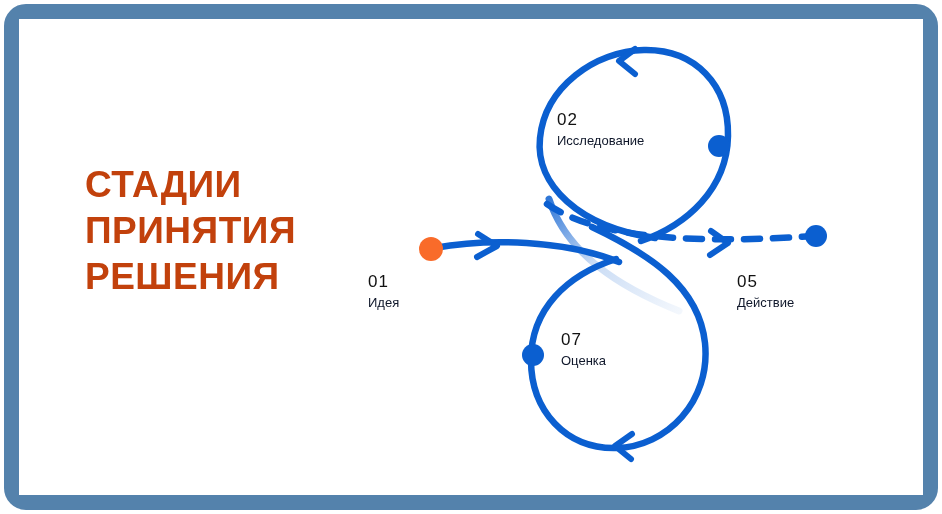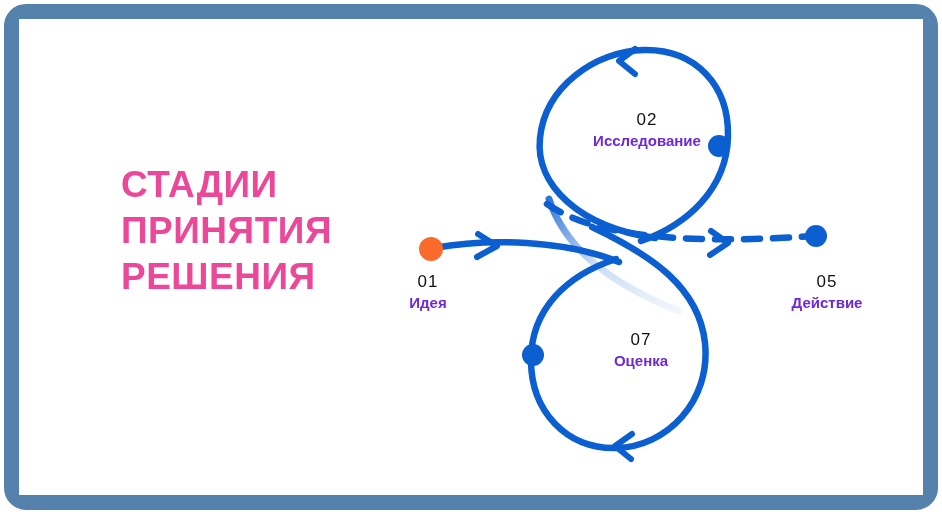--- a/index.html
+++ b/index.html
@@ -36,53 +36,52 @@
     width: 904px;
     height: 476px;
     background: #ffffff;
     overflow: hidden;
   }
   .title {
     position: absolute;
     left: 66px;
     top: 143px;
     width: 290px;
-    color: #ec4899;
+    color: #c2410c;
     font-size: 37px;
     line-height: 46px;
     font-weight: bold;
     letter-spacing: 0.5px;
     text-transform: uppercase;
     white-space: pre-line;
-    margin-left: 36px;
   }
   .diagram {
     position: absolute;
     left: 0;
     top: 0;
     width: 904px;
     height: 476px;
   }
   .step-label {
     position: absolute;
-    text-align: center;
+    text-align: left;
     color: #111111;
     white-space: nowrap;
   }
   .step-num {
     font-size: 17px;
     font-weight: normal;
     color: #111111;
     letter-spacing: 1px;
     line-height: 21px;
   }
   .step-name {
-    font-size: 15px;
-    font-weight: bold;
-    color: #6d28d9;
+    font-size: 13px;
+    font-weight: normal;
+    color: #0f172a;
     line-height: 21px;
   }
   .lbl-01 { left: 349px; top: 252px; width: 120px; }
   .lbl-02 { left: 538px; top: 90px;  width: 180px; }
   .lbl-03 { left: 542px; top: 310px; width: 160px; }
   .lbl-04 { left: 718px; top: 252px; width: 180px; }
 </style>
 </head>
 <body>
 

